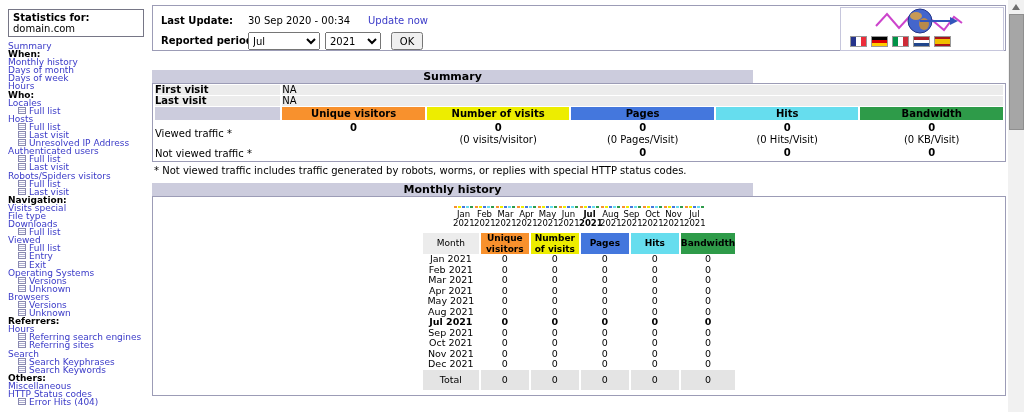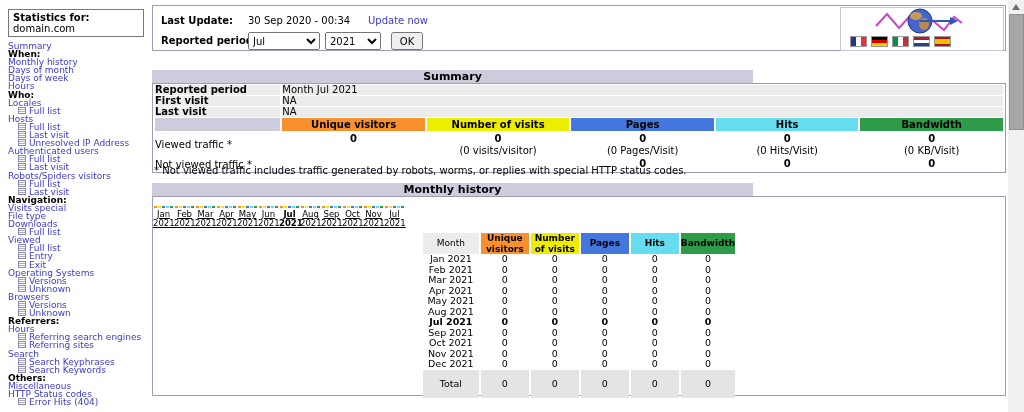--- a/index.html
+++ b/index.html
@@ -60,31 +60,31 @@
   td.row-label{padding-left:3px;vertical-align:middle;}
   td.num{text-align:center;vertical-align:top;}
   .main-num{font-weight:bold;line-height:13px;}
   .sub-num{line-height:11px;}
   td.nv-num{text-align:center;font-weight:bold;height:14px;line-height:14px;}
   .footnote{position:absolute;left:154px;top:165px;font-size:10px;}
 
   
   .monthly-box{position:absolute;left:152px;top:196px;width:854px;height:200px;
                border:1px solid #9C9CB6;box-sizing:border-box;background:#fff;}
-  .month-chart{display:flex;margin-top:9px;text-decoration:underline;}
+  .month-chart{display:flex;justify-content:center;margin-top:9px;}
   .month-col{width:21px;text-align:center;font-size:8.5px;line-height:9px;}
   .ticks{display:flex;justify-content:center;gap:1px;margin-bottom:2px;}
   .tick{width:3px;height:2px;}
   .month-col.current{font-weight:bold;}
   table.monthly{margin:5px auto 0;border-collapse:separate;border-spacing:2px 0;font-size:9.5px;}
   table.monthly td{padding:0;text-align:center;height:10.5px;line-height:10.5px;}
   td.m-head{background:#ECECEC;font-size:9px;line-height:10px;height:auto;padding:1px 2px;}
   td.m-metric{font-weight:bold;font-size:9px;line-height:10px;height:auto;padding:1px 2px;}
   tr.current-row td{font-weight:bold;margin-top:9px;}
-  tr.total-row td{background:#E4E4E4;height:28px;line-height:11px;}
+  tr.total-row td{background:#E4E4E4;height:20px;line-height:11px;}
 
   
   .scrollbar{position:absolute;right:0;top:0;width:16px;height:412px;background:#F1F1F1;}
   .sb-up{position:absolute;top:4px;left:4px;width:0;height:0;
          border-left:4px solid transparent;border-right:4px solid transparent;border-bottom:6px solid #6E6E6E;}
   .sb-thumb{position:absolute;top:14px;left:1px;width:13px;height:114px;background:#A6A6A6;border:1px solid #8F8F8F;}
 </style>
 </head>
 <body>
 
@@ -181,24 +181,20 @@
       <colgroup>
         <col style="width: 124px;">
         <col style="width: 141px;">
         <col style="width: 141px;">
         <col style="width: 141px;">
         <col style="width: 141px;">
         <col style="width: 141px;">
       </colgroup>
       <tbody>
         <tr>
-          <td class="info-label">Reported period</td>
-          <td class="info-value" colspan="5">Month Jul 2021</td>
-        </tr>
-        <tr>
           <td class="info-label">First visit</td>
           <td class="info-value" colspan="5">NA</td>
         </tr>
         <tr>
           <td class="info-label">Last visit</td>
           <td class="info-value" colspan="5">NA</td>
         </tr>
         <tr>
           <td class="corner"></td>
           <td class="metric-head" style="background: rgb(248, 145, 45);">Unique visitors</td>

